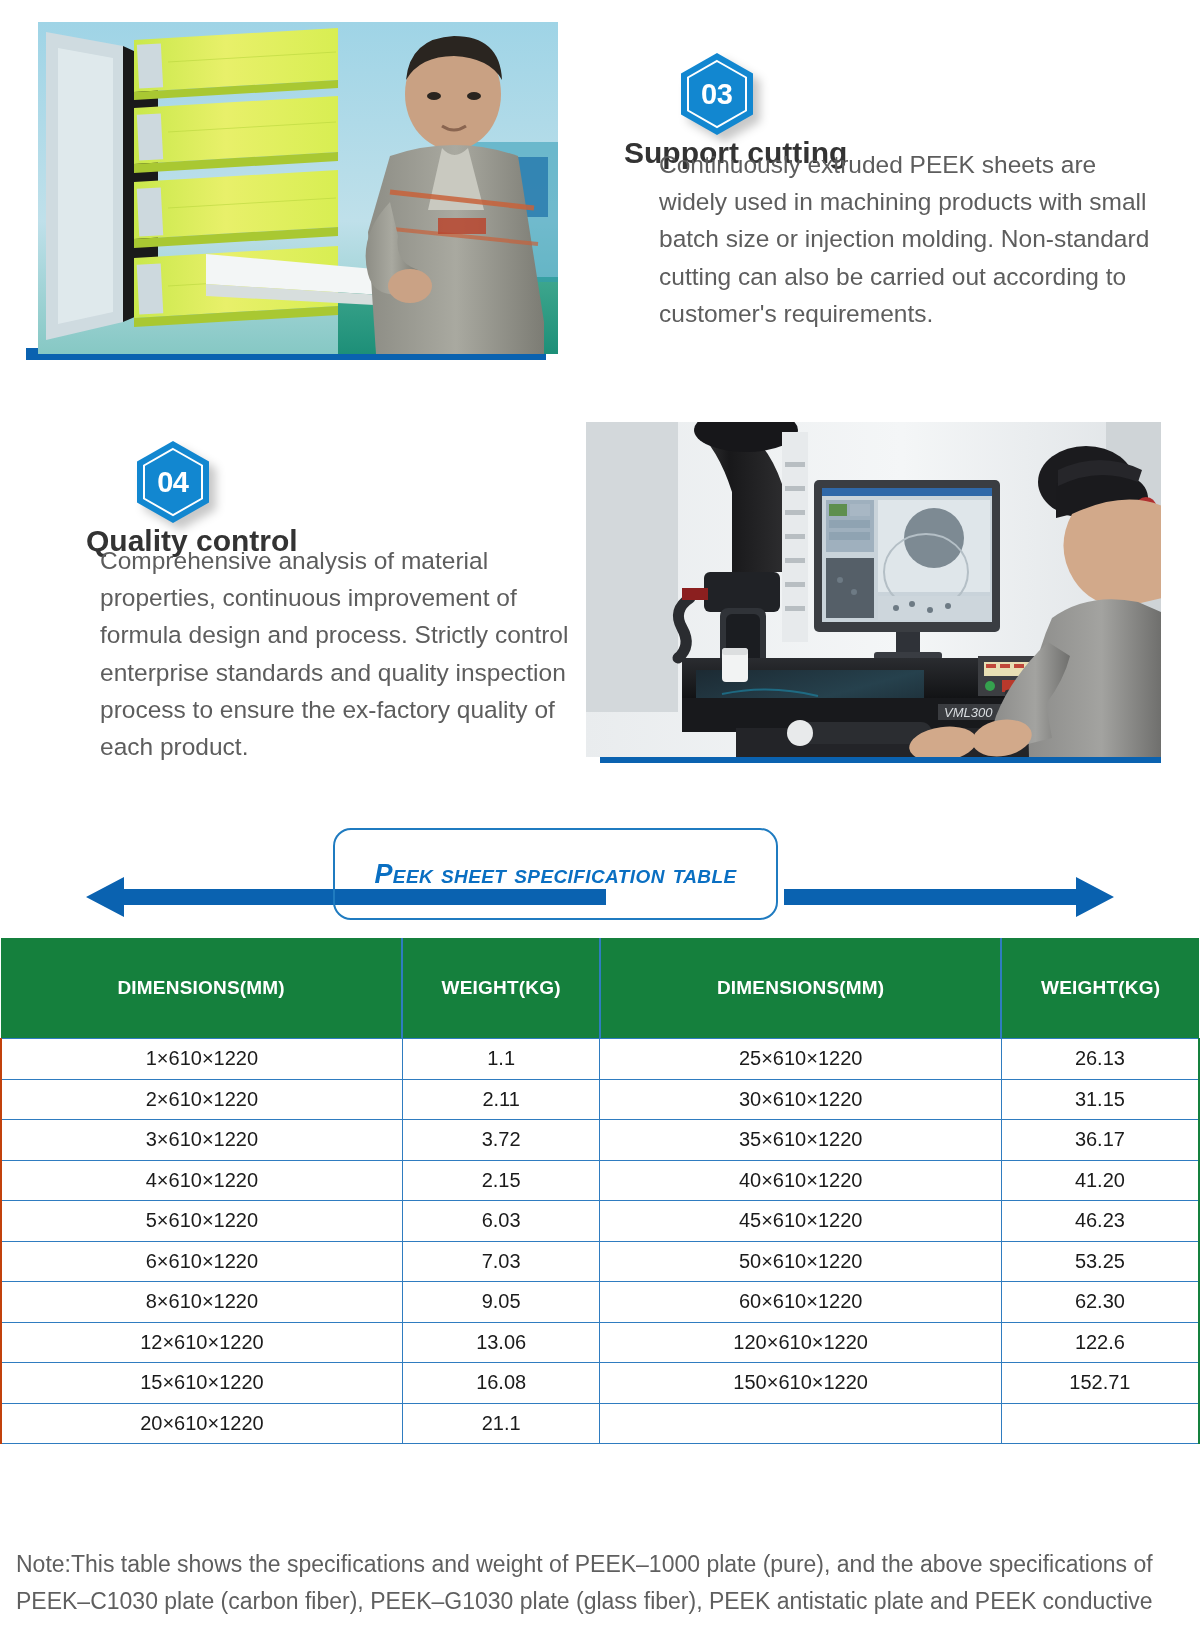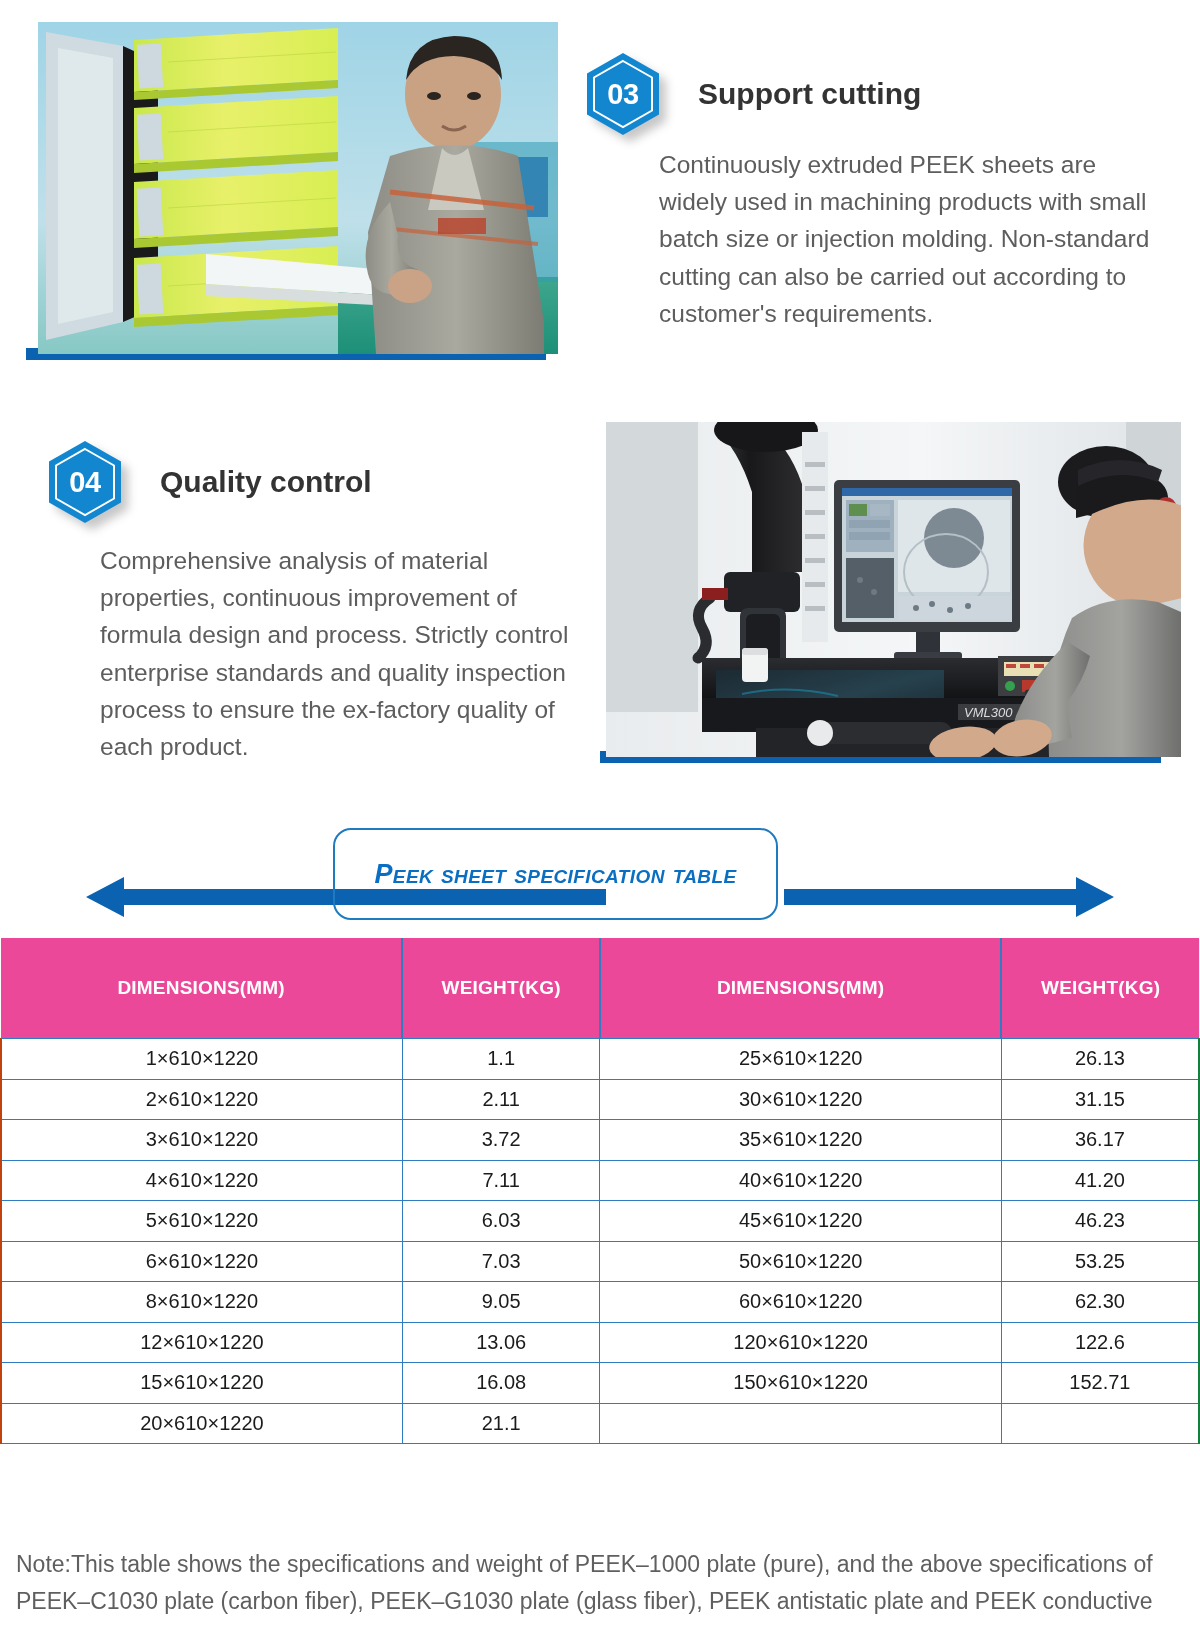--- a/index.html
+++ b/index.html
@@ -38,20 +38,21 @@
     left: 26px; top: 348px; width: 520px; height: 12px;
   }
   #sec03-accent-right {
     left: 546px; top: 34px; width: 12px; height: 320px;
   }
 
   .sec-head {
     position: absolute;
     display: flex;
     align-items: center;
+    flex-direction: column;
   }
   .hexbadge {
     position: relative;
     width: 74px;
     height: 84px;
     flex: 0 0 auto;
     filter: drop-shadow(7px 7px 5px rgba(0,0,0,0.22));
   }
   .hexbadge svg { display: block; }
   .hexnum {
@@ -81,21 +82,21 @@
   }
 
   #sec03-head { left: 586px; top: 52px; }
   #sec03-body { left: 639px; top: 146px; width: 512px; margin-left: 20px; }
 
   
   #sec04-head { left: 48px; top: 440px; }
   #sec04-body { left: 100px; top: 542px; width: 472px; }
 
   #sec04-photo {
-    left: 586px; top: 422px; width: 575px; height: 335px; margin-left: 20px;
+    left: 586px; top: 422px; width: 575px; height: 335px;
   }
   #sec04-accent-bottom {
     left: 600px; top: 751px; width: 561px; height: 12px;
   }
   #sec04-accent-right {
     left: 1149px; top: 434px; width: 12px; height: 329px;
   }
 
   
   #banner {
@@ -136,21 +137,21 @@
 
   
   #spec-table {
     position: absolute;
     left: 0; top: 938px;
     width: 1200px;
     border-collapse: collapse;
     table-layout: fixed;
   }
   #spec-table th {
-    background: #ec4899;
+    background: #15803d;
     color: #ffffff;
     height: 98px;
     font-size: 19px;
     font-weight: bold;
     letter-spacing: 0.2px;
     vertical-align: middle;
     border-right: 2px solid #2f7cc0;
     border-left: 2px solid #2f7cc0;
     font-stretch: condensed;
   }
@@ -480,21 +481,21 @@
         <td>31.15</td>
       </tr>
       <tr>
         <td>3×610×1220</td>
         <td>3.72</td>
         <td>35×610×1220</td>
         <td>36.17</td>
       </tr>
       <tr>
         <td>4×610×1220</td>
-        <td>7.11</td>
+        <td>2.15</td>
         <td>40×610×1220</td>
         <td>41.20</td>
       </tr>
       <tr>
         <td>5×610×1220</td>
         <td>6.03</td>
         <td>45×610×1220</td>
         <td>46.23</td>
       </tr>
       <tr>

